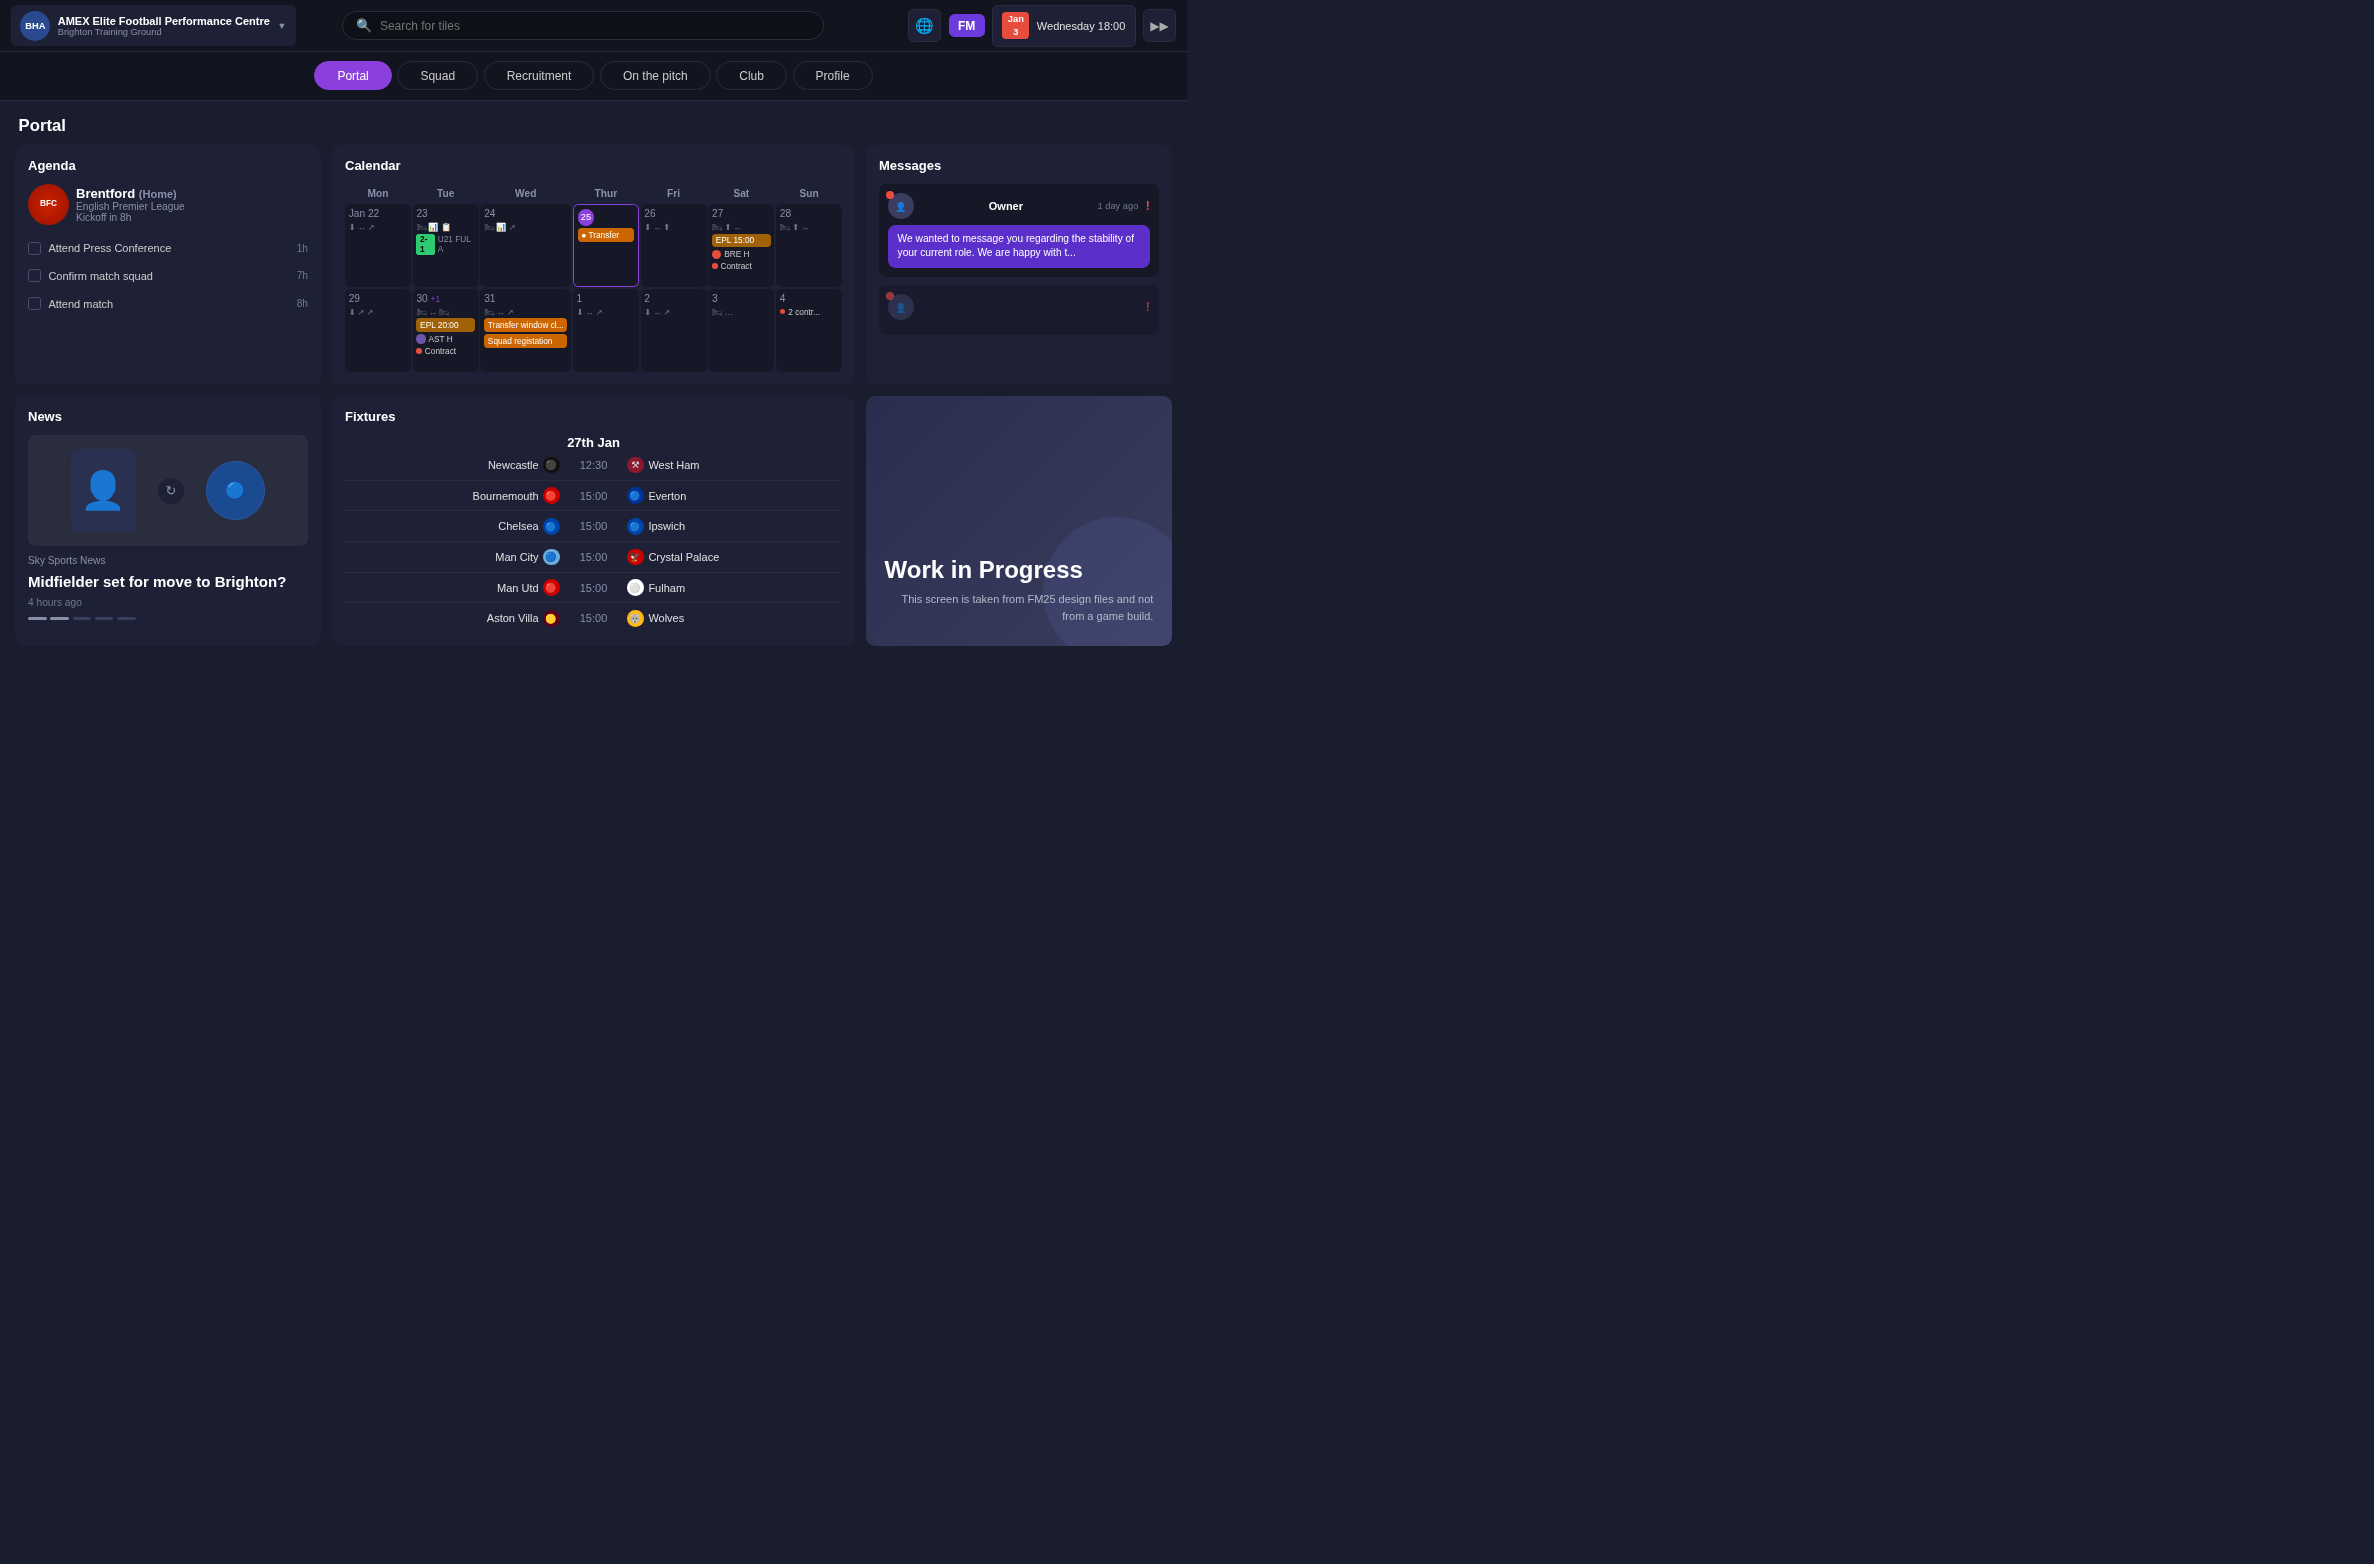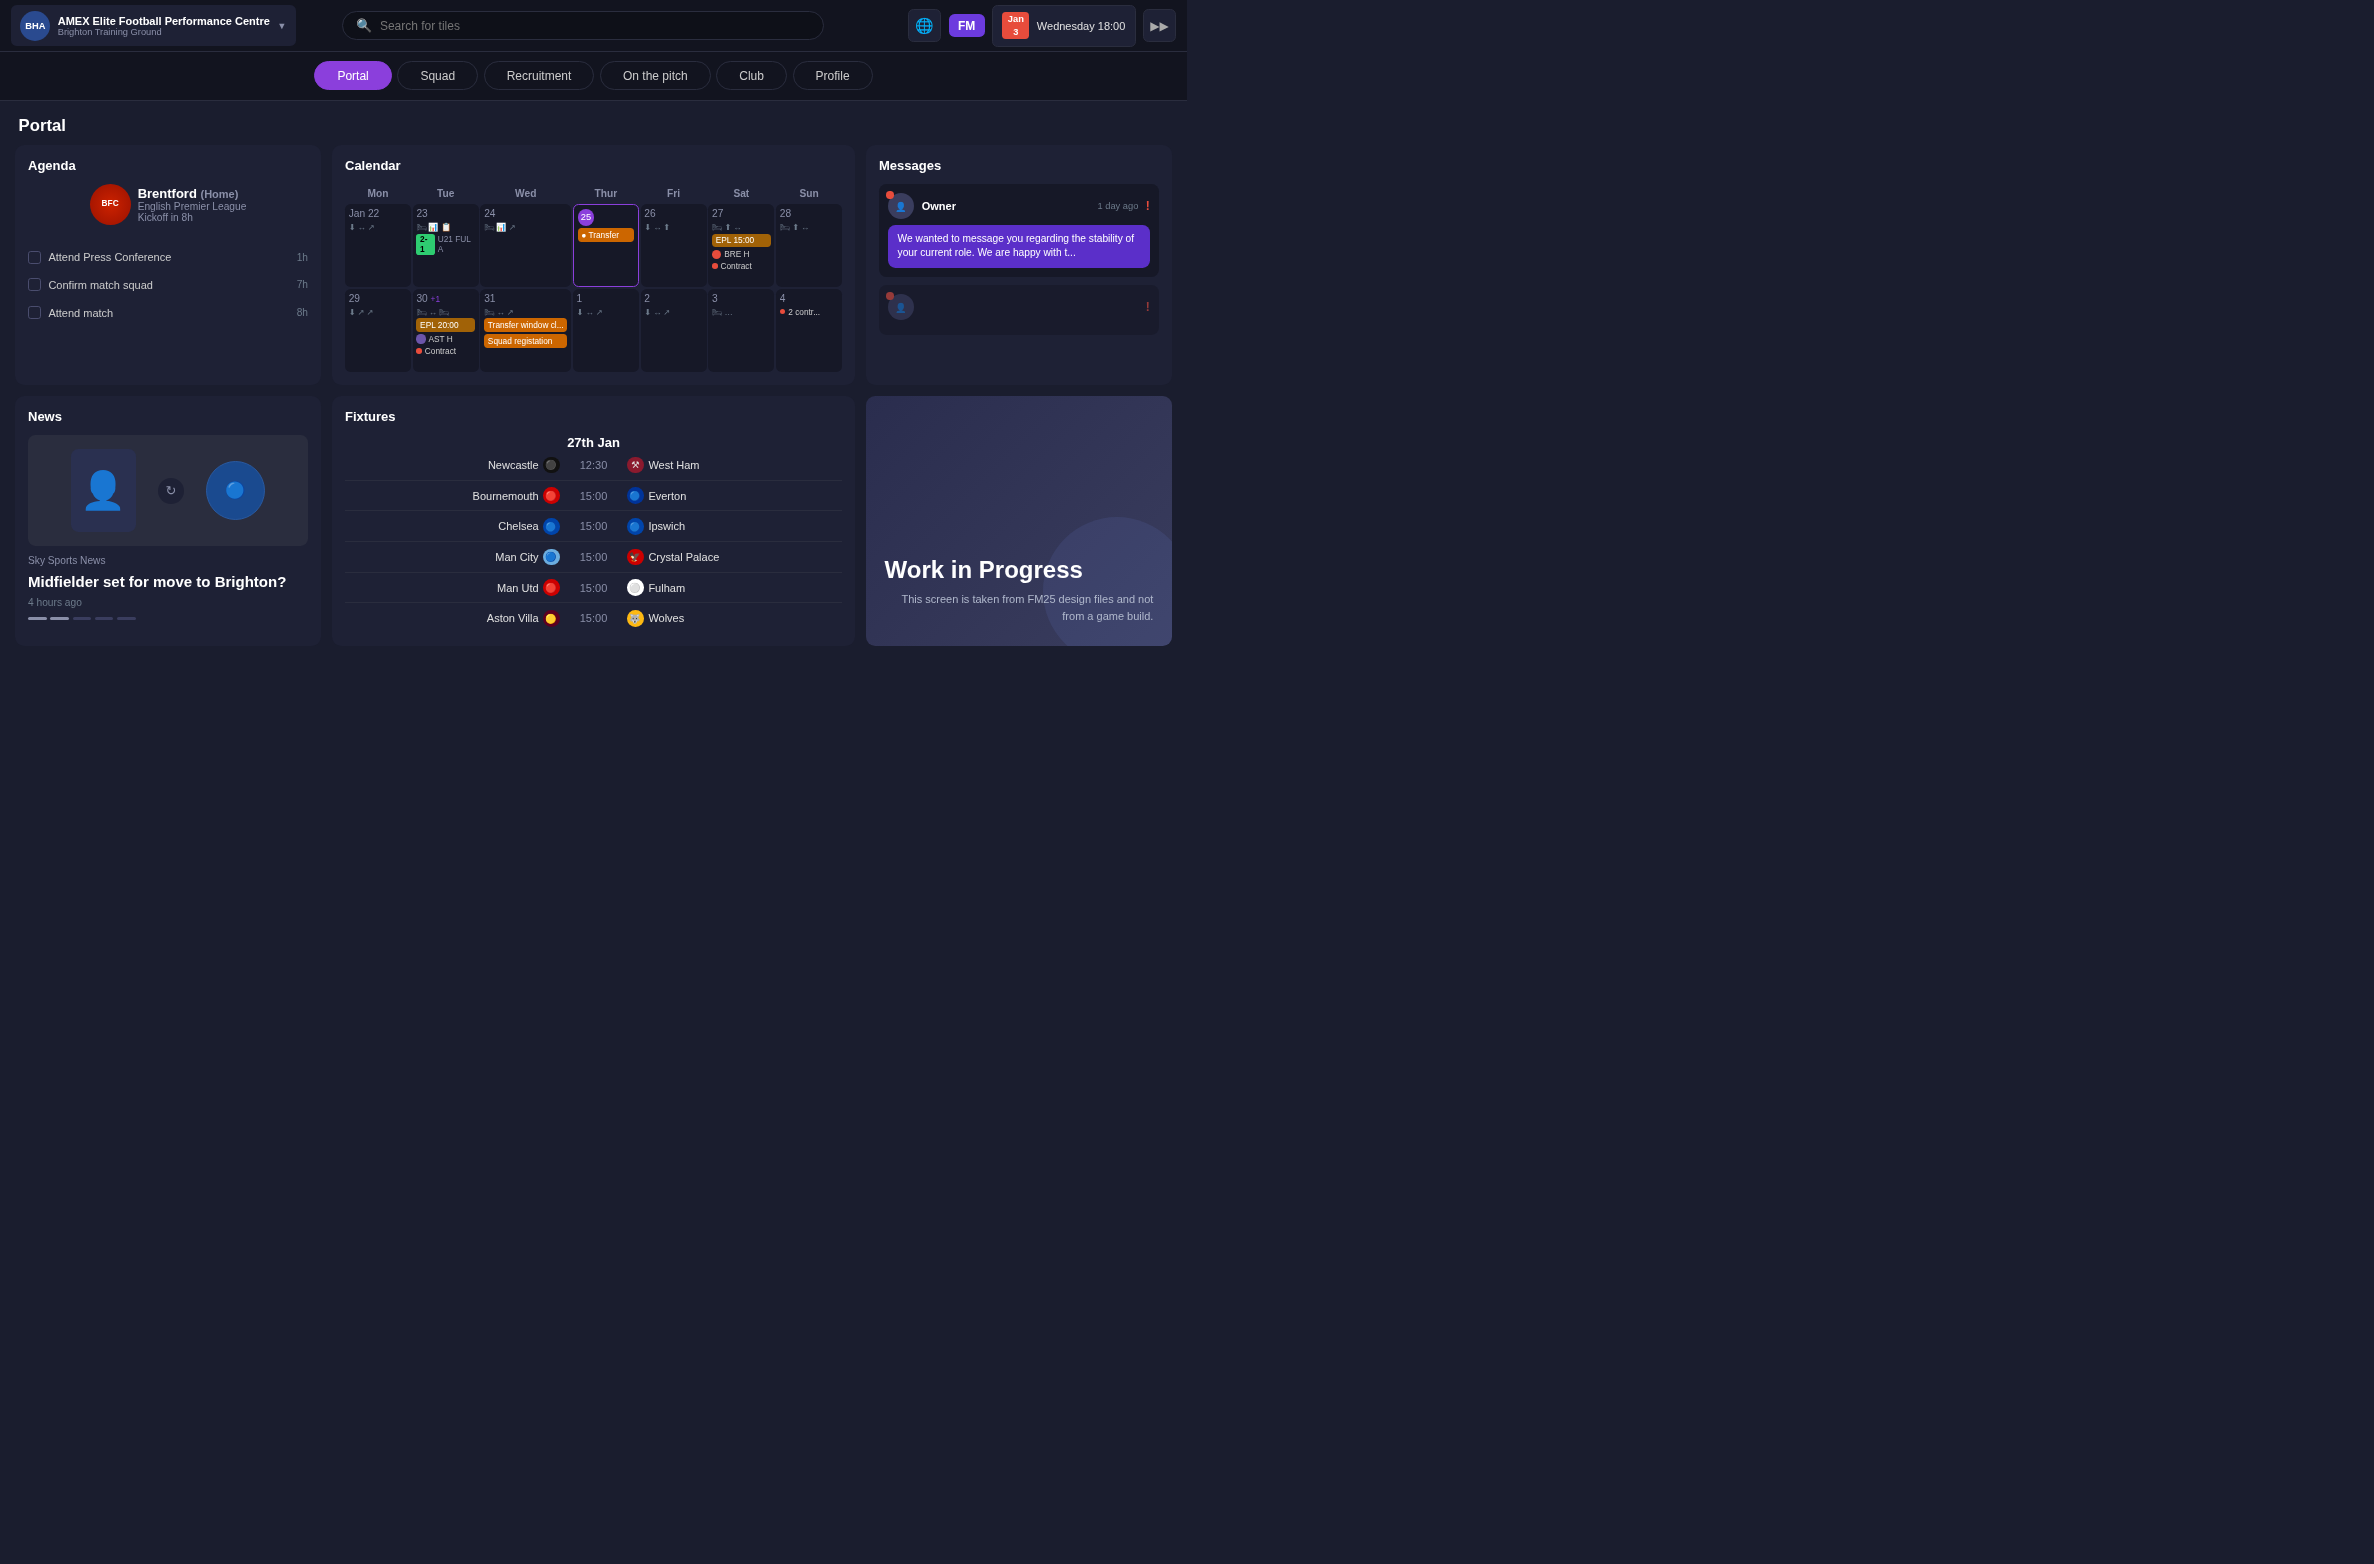--- a/index.html
+++ b/index.html
@@ -189,22 +189,21 @@
       color: #fff;
       margin-bottom: 11px;
     }
 
     
     .agenda-panel { grid-column: 1; grid-row: 1; }
     .match-info {
       display: flex;
       align-items: center;
       gap: 7px;
-      margin-bottom: 22px;
-      justify-content: center;
+      margin-bottom: 13px;
     }
     .team-badge {
       width: 41px;
       height: 41px;
       border-radius: 50%;
       background: #cc2200;
       display: flex;
       align-items: center;
       justify-content: center;
       color: white;
@@ -331,21 +330,21 @@
     }
     .msg-dot {
       position: absolute;
       top: -1.9px;
       left: -1.9px;
       width: 7.4px;
       height: 7.4px;
       background: #e74c3c;
       border-radius: 50%;
     }
-    .msg-sender { font-weight: bold; font-size: 11px; color: #fff; flex: 1; }
+    .msg-sender { font-weight: bold; font-size: 11px; color: #fff; flex: 1; text-align: center; }
     .msg-time { font-size: 9.3px; color: #6c7a8a; }
     .msg-exclaim { color: #e74c3c; font-weight: bold; }
     .msg-bubble {
       background: #5b2fc9;
       color: white;
       border-radius: 7.4px;
       padding: 7.4px 9.3px;
       font-size: 10.2px;
       line-height: 1.4;
     }

